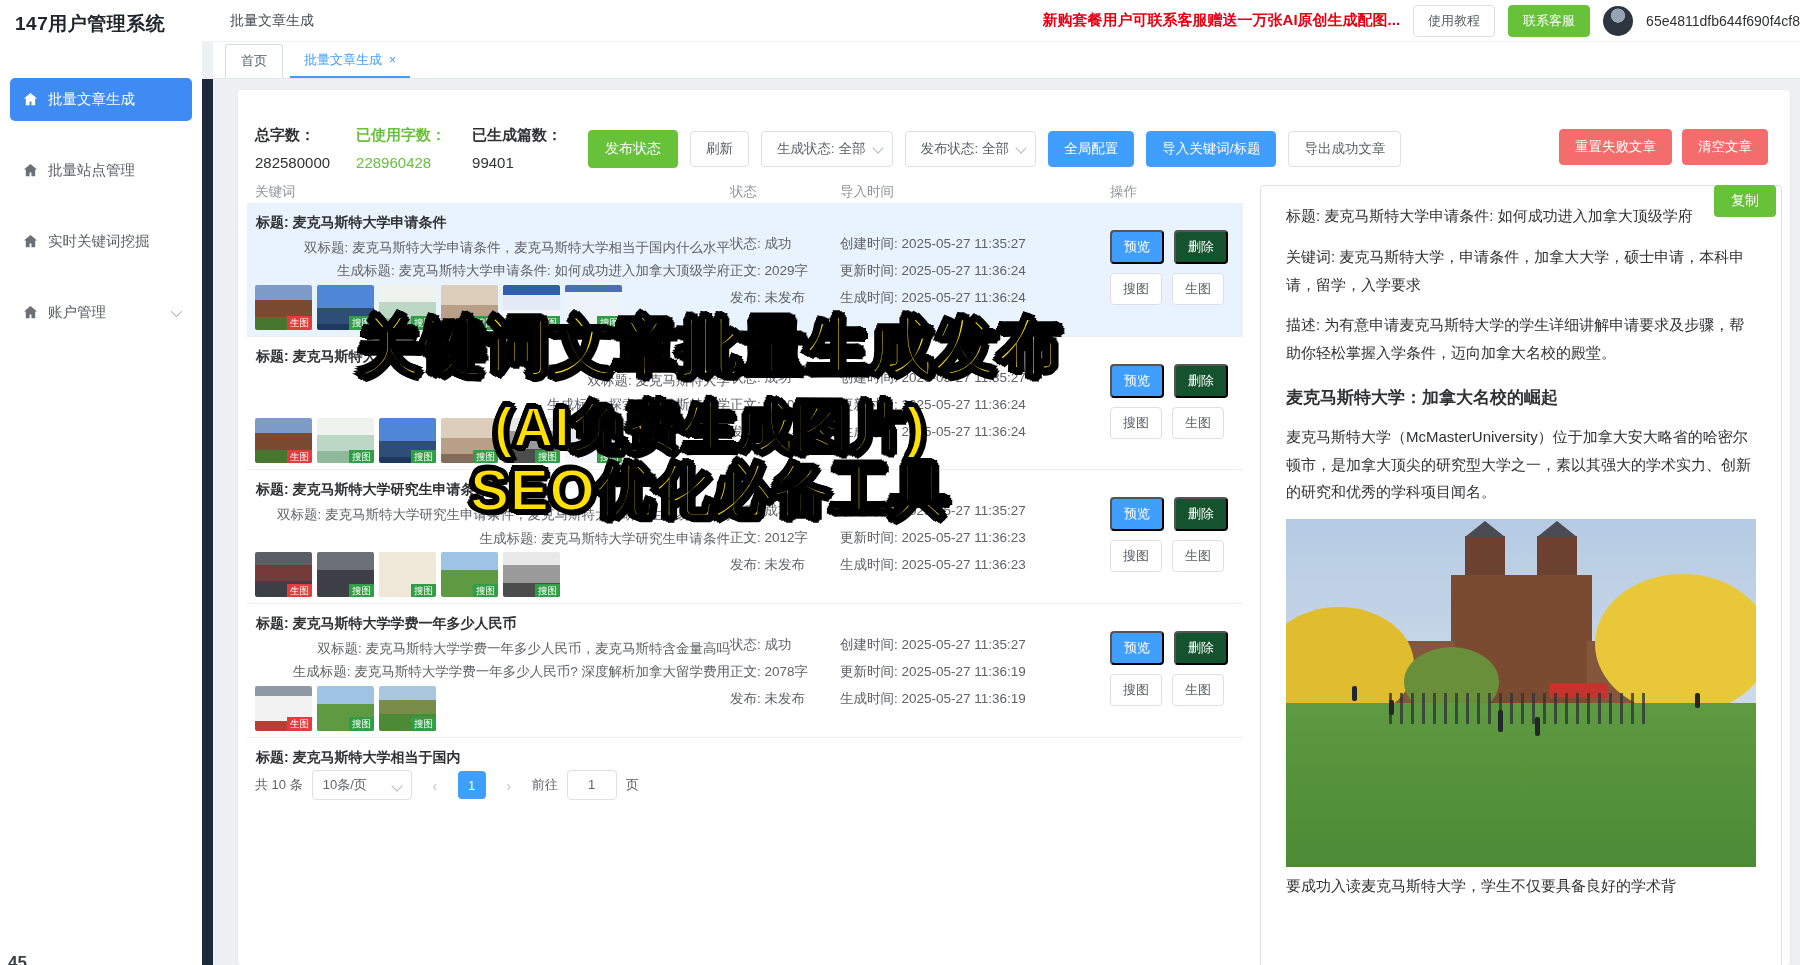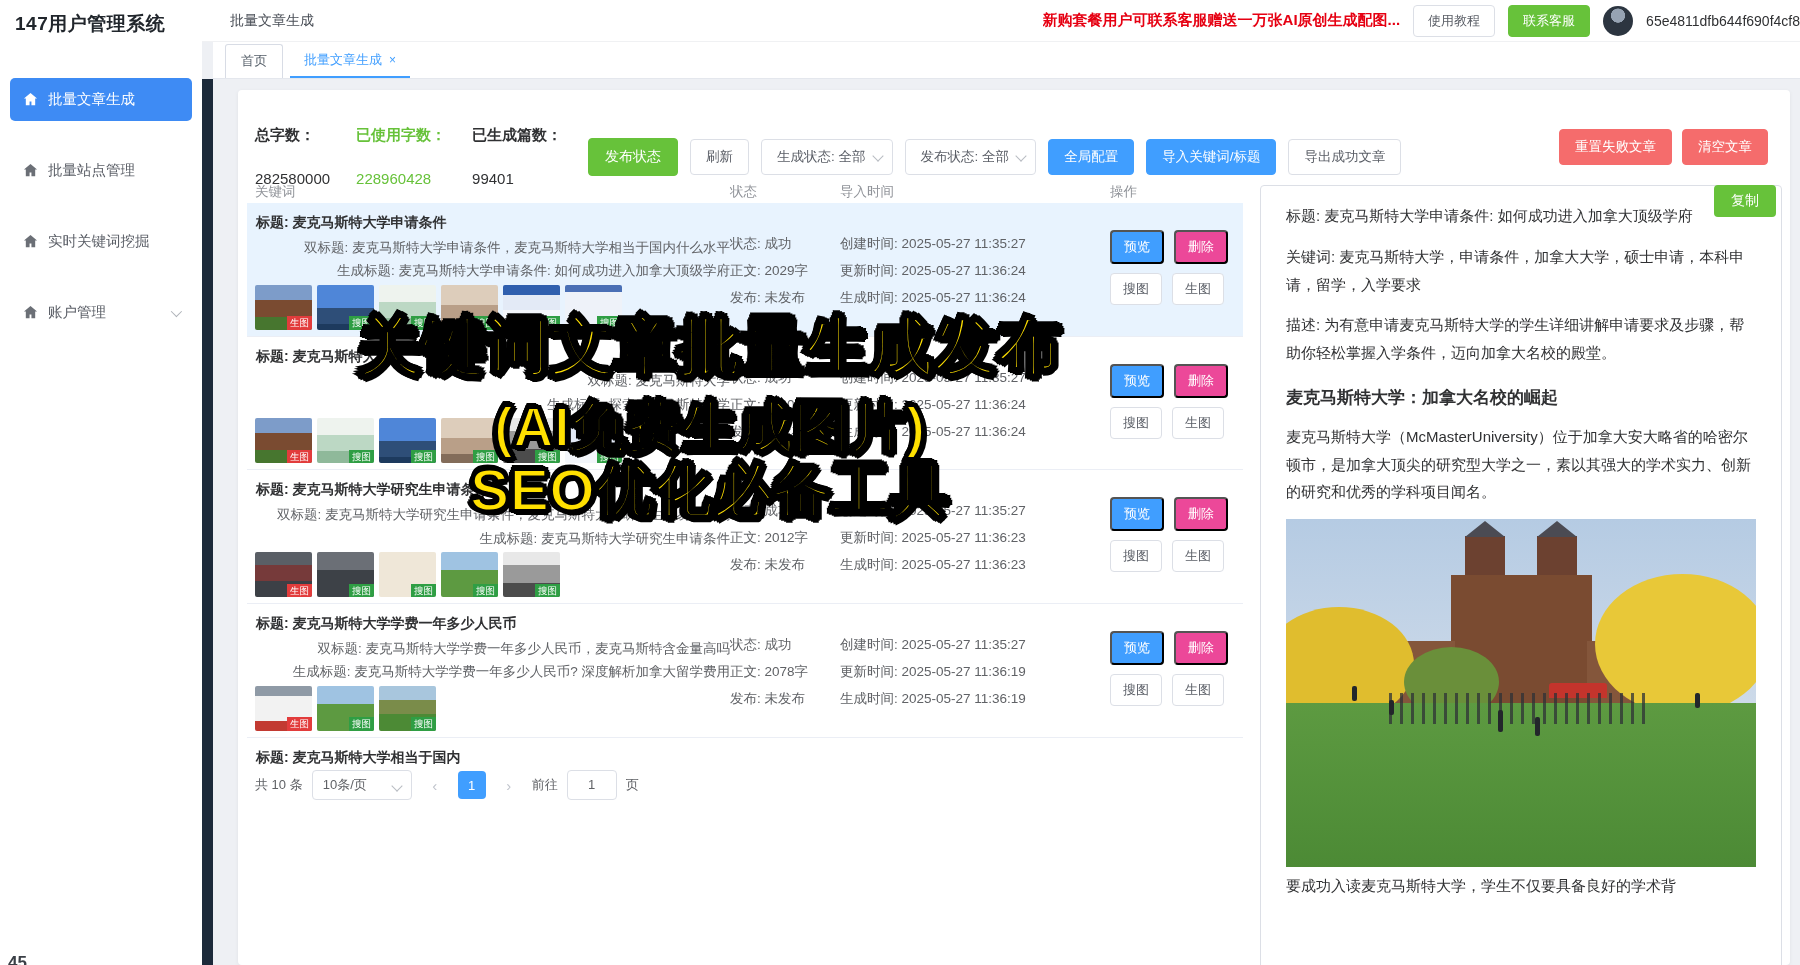--- a/index.html
+++ b/index.html
@@ -41,21 +41,21 @@
   .tab.active{color:#409eff;border:none;position:relative;padding:8px 14px 9px;}
   .tab.active::after{content:"";position:absolute;left:0;right:0;bottom:0;height:2px;background:#409eff;}
   .tab .x{margin-left:7px;font-size:12px;}
 
   
   .card{position:absolute;left:238px;top:90px;width:1552px;height:875px;background:#fff;
     border-radius:4px;box-shadow:0 1px 4px rgba(0,0,0,.06);overflow:hidden;}
 
   .controls{position:absolute;left:17px;top:36px;display:flex;align-items:center;}
   .stat{margin-right:26px;}
-  .stat .lab{font-weight:bold;font-size:15px;color:#303133;margin-bottom:25px;white-space:nowrap;}
+  .stat .lab{font-weight:bold;font-size:15px;color:#303133;margin-bottom:9px;white-space:nowrap;}
   .stat .val{font-size:15px;color:#303133;}
   .stat.green .lab,.stat.green .val{color:#67c23a;}
   .btn{font-size:13.5px;padding:8px 15px;border-radius:4px;border:1px solid #dcdfe6;
     background:#fff;color:#5a5e66;margin-right:12px;white-space:nowrap;cursor:pointer;}
   .btn.green{background:#67c23a;border-color:#67c23a;color:#fff;font-size:14px;padding:9px 16px;}
   .btn.blue{background:#409eff;border-color:#409eff;color:#fff;}
   .btn.select{min-width:128px;text-align:left;position:relative;padding-right:26px;}
   .btn.select::after{content:"";position:absolute;right:10px;top:12px;width:7px;height:7px;
     border-right:1.4px solid #b8bcc2;border-bottom:1.4px solid #b8bcc2;transform:rotate(45deg);}
   .right-btns{position:absolute;right:22px;top:39px;display:flex;gap:10px;}
@@ -72,21 +72,21 @@
   .row .line{font-size:13.5px;color:#606266;margin:0 0 4px;line-height:1.45;text-align:right;}
   .row .c-st,.row .c-tm{padding-top:25px;}
   .sline{font-size:13.5px;color:#606266;margin-bottom:9px;white-space:nowrap;}
   .thumbs{display:flex;gap:5px;margin-top:3px;}
   .thumb{width:57px;height:45px;position:relative;border-radius:2px;overflow:hidden;background:#ccc;flex:none;}
   .tlabel{position:absolute;right:0;bottom:0;font-size:9.5px;line-height:1;padding:2px 3px;color:#fff;}
   .tlabel.red{background:#e23c3c;} .tlabel.green{background:#2f9e44;}
   .ops{display:flex;flex-wrap:wrap;gap:9px 10px;width:125px;align-content:flex-start;padding-top:20px;}
   .op{font-size:13px;padding:6px 12px;border-radius:4px;cursor:pointer;white-space:nowrap;}
   .op.blue{background:#409eff;color:#fff;}
-  .op.red{background:#ec4899;color:#fff;}
+  .op.red{background:#14532d;color:#fff;}
   .op.plain{border:1px solid #dcdfe6;color:#5a5e66;background:#fff;}
 
   
   .v-castle{background:linear-gradient(180deg,#7d9cc9 0 34%,#7a4b31 34% 72%,#47762f 72%);}
   .v-city{background:linear-gradient(180deg,#4f86d8 0 52%,#2e4e78 52% 86%,#1d3a5e 86%);}
   .v-room{background:linear-gradient(180deg,#eef3ee 0 38%,#bcd8c4 38% 74%,#8fb99a 74%);}
   .v-group{background:linear-gradient(180deg,#ddcdbb 0 45%,#b99f88 45% 80%,#836c5a 80%);}
   .v-doc{background:linear-gradient(180deg,#2f5fae 0 22%,#e3eaf6 22% 55%,#f3f6fb 55%);}
   .v-doc2{background:linear-gradient(180deg,#4a6fb5 0 16%,#eef2f9 16%),linear-gradient(#dfe6f2,#dfe6f2);}
   .v-bw{background:linear-gradient(180deg,#e8e8e8 0 30%,#9a9a9a 30% 70%,#4c4c4c 70%);}

